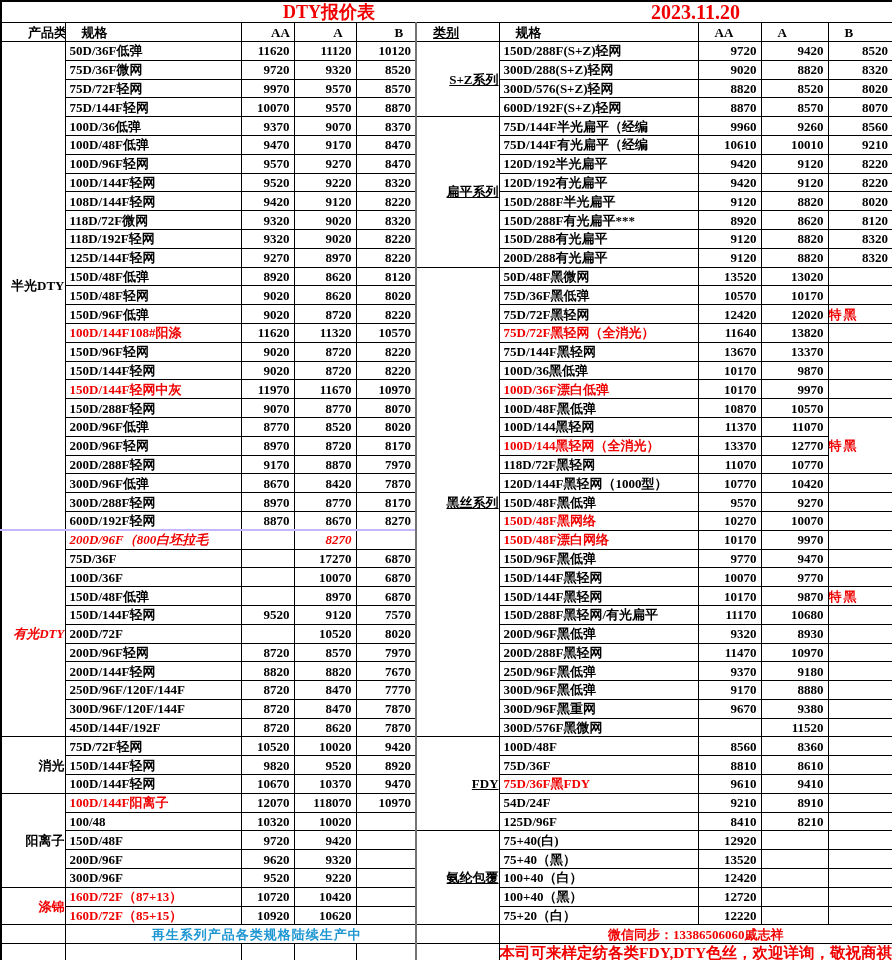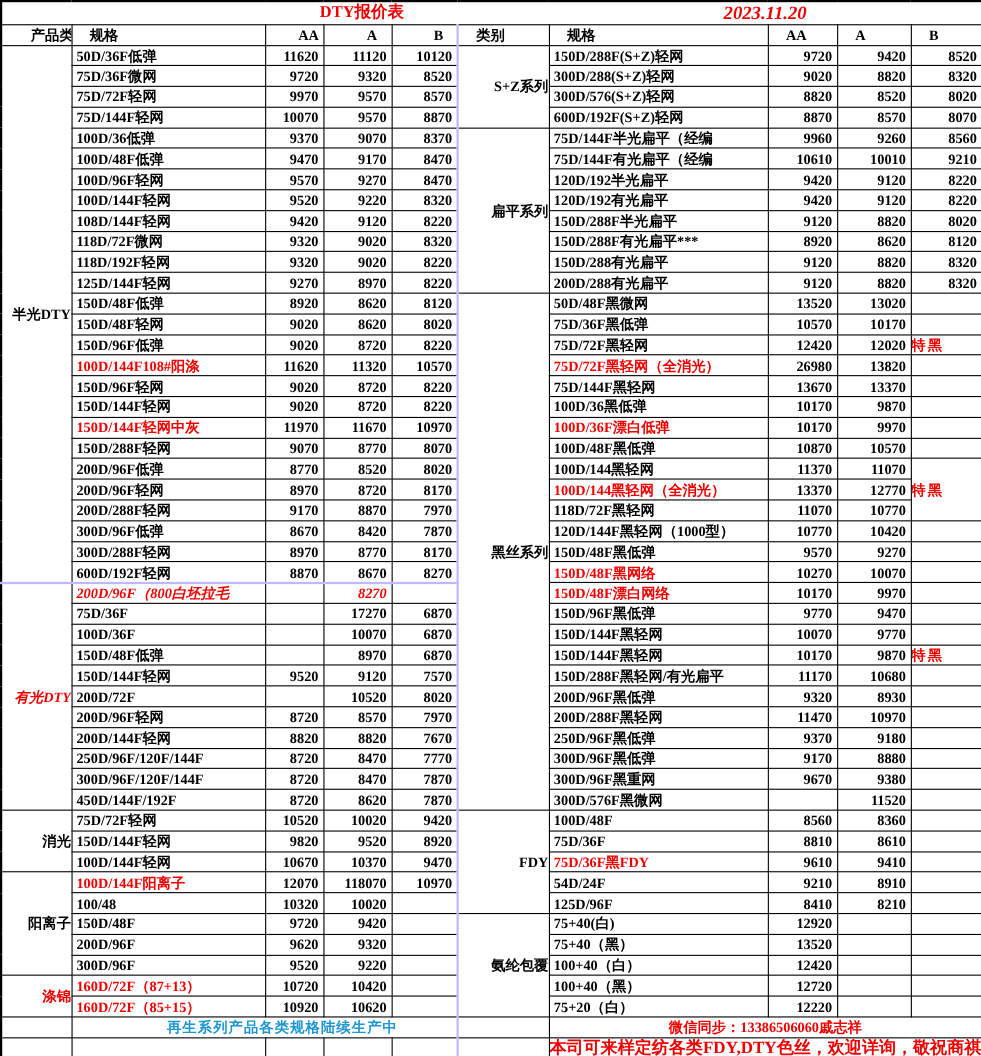--- a/index.html
+++ b/index.html
@@ -5,30 +5,30 @@
   html,body{margin:0;padding:0;background:#fff;}
   table{width:892px;height:960px;border-collapse:collapse;table-layout:fixed;
         font-family:"Liberation Serif","DejaVu Serif",serif;font-weight:bold;
         border:2px solid #000;}
   td{border:1px solid #000;overflow:hidden;white-space:nowrap;font-size:13px;
      line-height:1;padding:0;color:#000;}
   tr{height:18.8px;}
   .title-row{height:21px;}
   .title-row td{border-left:none;border-right:none;border-top:none;}
   .header-row{height:19px;}
-  .t-left{color:var(--red);font-size:15px;text-align:center;padding-left:240px;}
-  .t-right{color:var(--red);font-size:17px;text-align:center;padding-left:83px;font-style:italic;}
+  .t-left{color:var(--red);font-size:18px;text-align:center;padding-left:240px;}
+  .t-right{color:var(--red);font-size:20px;text-align:center;padding-left:83px;}
   .hc{text-align:center;padding-left:26px;}
   .hl{text-align:left;padding-left:16px;}
   .cat{text-align:right;}
   .spec{text-align:left;padding-left:4px;}
   .num{text-align:right;padding-right:4px;}
   .note{text-align:left;letter-spacing:2px;}
   .red{color:var(--red);}
-  .mid{border-left:2px solid #c4b5fd;}
+  .mid{border-left:2px solid #737373;text-decoration:underline;}
   .gsep{border-top:2px solid #c4b5fd;font-style:italic;}
   .blue{color:var(--blue);text-align:center;letter-spacing:1px;padding-left:33px;}
   .fnote1{color:var(--red);text-align:center;margin-left:28px;}
   .fnote2{color:var(--red);text-align:center;font-size:15.5px;}
 </style>
 </head>
 <body>
 
 <table>
   <colgroup>
@@ -215,21 +215,21 @@
         <td class="num">12420</td>
         <td class="num">12020</td>
         <td class="note red" rowspan="1">特黑</td>
       </tr>
       <tr>
         <td class="spec red">100D/144F108#阳涤</td>
         <td class="num">11620</td>
         <td class="num">11320</td>
         <td class="num">10570</td>
         <td class="spec red">75D/72F黑轻网（全消光）</td>
-        <td class="num">26980</td>
+        <td class="num">11640</td>
         <td class="num">13820</td>
         <td class="num"></td>
       </tr>
       <tr>
         <td class="spec">150D/96F轻网</td>
         <td class="num">9020</td>
         <td class="num">8720</td>
         <td class="num">8220</td>
         <td class="spec">75D/144F黑轻网</td>
         <td class="num">13670</td>

